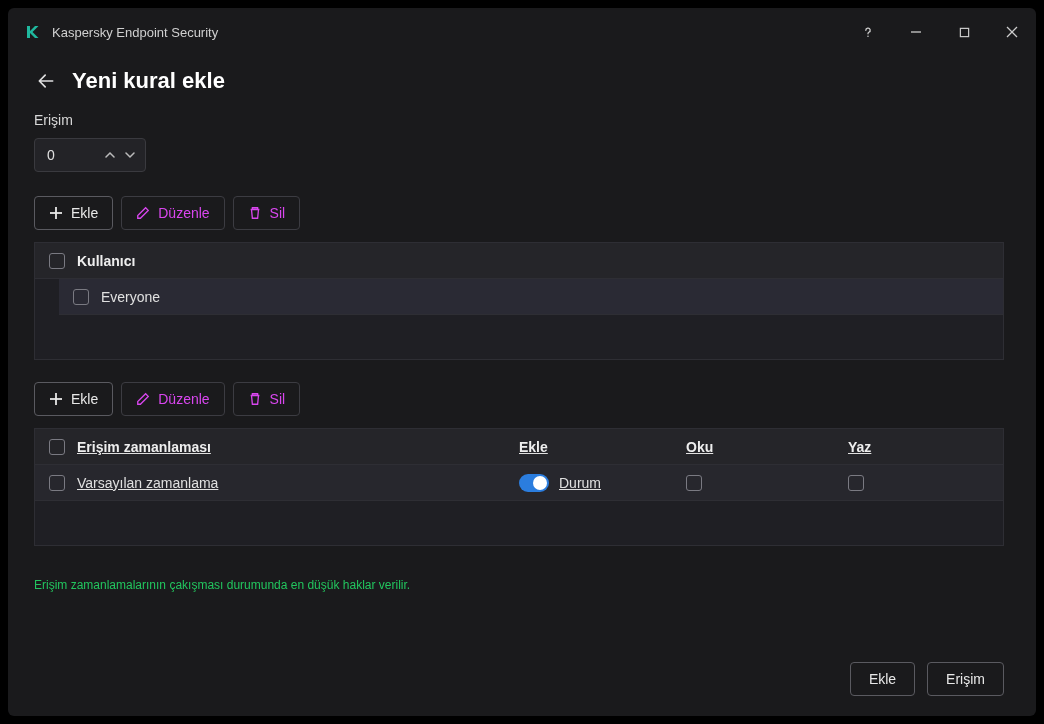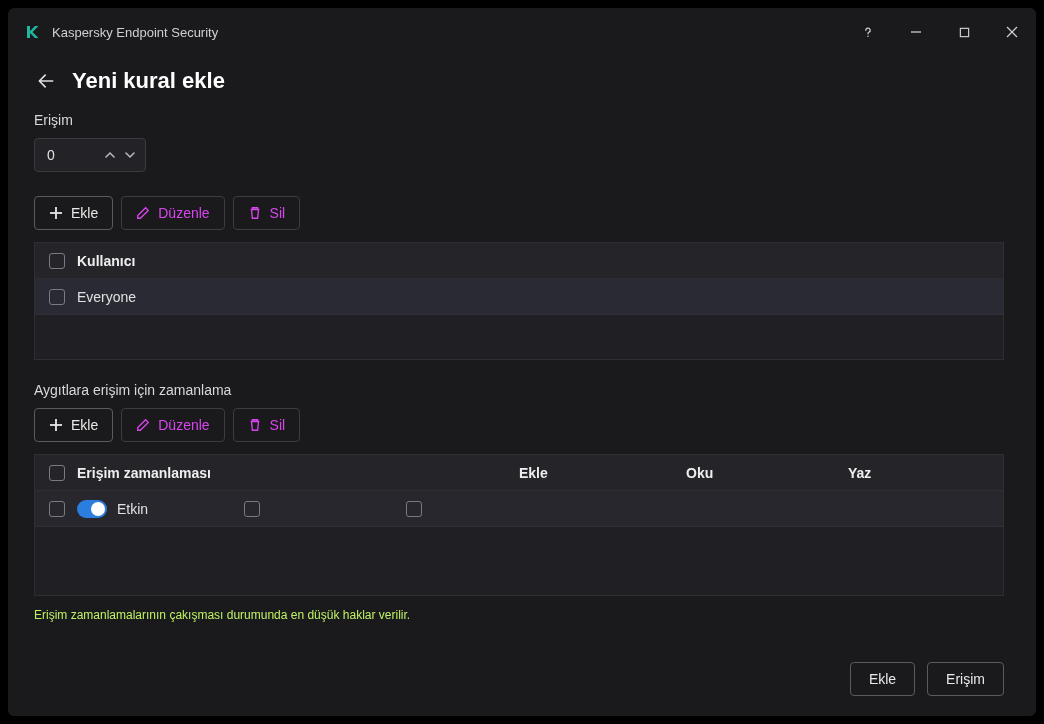--- a/index.html
+++ b/index.html
@@ -161,41 +161,41 @@
   }
   .trow {
     display: flex;
     align-items: center;
     height: 36px;
     padding: 0 14px;
     gap: 12px;
     background: #27272d;
     border-bottom: 1px solid #2e2e34;
   }
-  .trow.highlight { background: #2a2a34; }
+  .trow.highlight { background: #2a2a34; margin-left: 24px; }
   .tfiller {
     height: 48px;
     background: #1f1f24;
   }
   .checkbox {
     width: 16px;
     height: 16px;
     border: 1.5px solid #7a7a82;
     border-radius: 3px;
     flex-shrink: 0;
   }
   .col-user { flex: 1; }
   .col-schedule { width: 430px; }
   .col-status { width: 155px; display:flex; align-items:center; gap:10px; }
   .col-read { width: 150px; display:flex; align-items:center; }
   .col-write { flex: 1; display:flex; align-items:center;text-align:center; }
   .col-tail { width: 12px; }
   .users-table { height: 118px; margin-bottom: 22px; display:flex; flex-direction:column; }
   .users-table .tfiller { flex:1; }
-  .sched-table { height: 142px; display:flex; flex-direction:column; margin-bottom: 12px; }
+  .sched-table { height: 118px; display:flex; flex-direction:column; margin-bottom: 32px; text-decoration: underline; }
   .sched-table .tfiller { flex:1; }
   .toggle {
     width: 30px;
     height: 18px;
     border-radius: 10px;
     background: #2b7dde;
     position: relative;
     flex-shrink: 0;
   }
   .toggle::after {
@@ -203,21 +203,21 @@
     position: absolute;
     right: 2px;
     top: 2px;
     width: 14px;
     height: 14px;
     background: #fff;
     border-radius: 50%;
   }
   .note {
     font-size: 12px;
-    color: #bef264;
+    color: #22c55e;
   }
   .footer {
     position: absolute;
     right: 32px;
     bottom: 20px;
     display: flex;
     gap: 12px;
   }
   .footer .btn { padding: 0 18px; }
   svg { display:block; }
@@ -321,21 +321,20 @@
         <div class="checkbox"></div>
         <div class="col-user">Kullanıcı</div>
       </div>
       <div class="trow highlight">
         <div class="checkbox"></div>
         <div class="col-user">Everyone</div>
       </div>
       <div class="tfiller"></div>
     </div>
 
-    <div class="section-label">Aygıtlara erişim için zamanlama</div>
     <div class="toolbar">
       <div class="btn">
         <span class="icon">
           <svg width="14" height="14" viewBox="0 0 14 14">
               <line x1="7" y1="1" x2="7" y2="13" stroke="currentColor" stroke-width="1.8"></line>
               <line x1="1" y1="7" x2="13" y2="7" stroke="currentColor" stroke-width="1.8"></line>
             </svg>
         </span>
         <span>Ekle</span>
       </div>
@@ -361,23 +360,24 @@
       <div class="thead">
         <div class="checkbox"></div>
         <div class="col-schedule">Erişim zamanlaması</div>
         <div class="col-status">Ekle</div>
         <div class="col-read">Oku</div>
         <div class="col-write">Yaz</div>
         <div class="col-tail"></div>
       </div>
       <div class="trow">
         <div class="checkbox"></div>
+        <div class="col-schedule">Varsayılan zamanlama</div>
         <div class="col-status">
           <div class="toggle"></div>
-          <span>Etkin</span>
+          <span>Durum</span>
         </div>
         <div class="col-read">
           <div class="checkbox"></div>
         </div>
         <div class="col-write">
           <div class="checkbox"></div>
         </div>
         <div class="col-tail"></div>
       </div>
       <div class="tfiller"></div>

